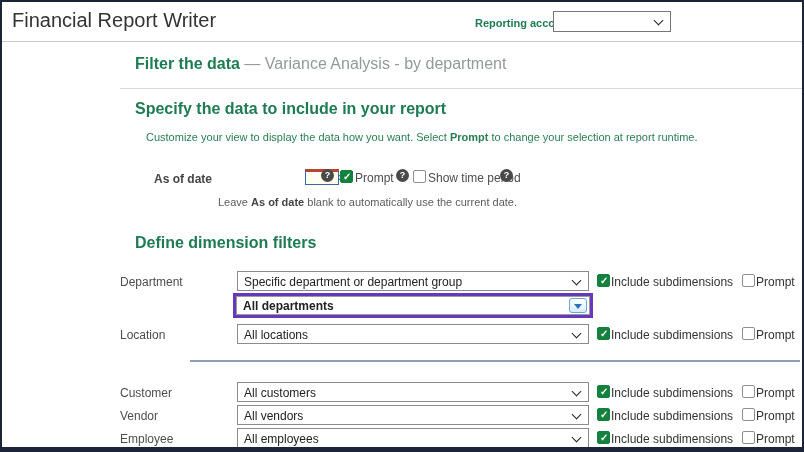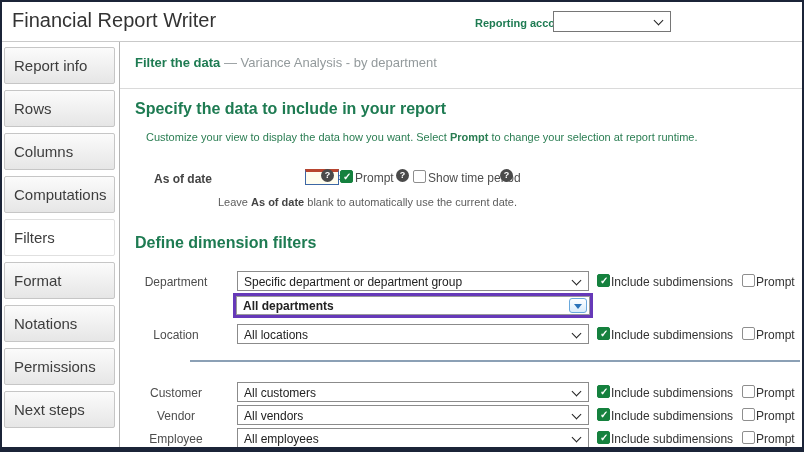--- a/index.html
+++ b/index.html
@@ -19,21 +19,21 @@
 
   
   .sidebar { position:absolute; left:0; top:40px; width:118px; height:405px; background:#fff;
              border-right:1px solid #b3b3b3; padding-top:5px; }
   .side-item { height:37px; margin:0 4px 6px 2px; border:1px solid #c6c6c6; border-radius:2px;
                background:linear-gradient(#fbfbfb,#e6e6e6); font-size:15px; color:#3d3d3d;
                line-height:35px; padding-left:9px; cursor:pointer; }
   .side-item.selected { background:#fff; border-color:#e0e0e0; }
 
   
-  .page-heading { position:absolute; left:133px; top:53px; font-size:13px; }
+  .page-heading { position:absolute; left:133px; top:53px; font-size:16px; }
   .page-heading .ph-strong { color:#1e7b52; font-weight:bold; }
   .page-heading .ph-grey { color:#939a9c; }
   .hr1 { position:absolute; left:118px; top:86px; width:682px; height:1px; background:#dadada; }
 
   .sec-heading { position:absolute; left:133px; font-size:16px; font-weight:bold; color:#1e7b52; }
   .subtext { position:absolute; left:144px; top:129px; font-size:11px; color:#2a7d52; }
   .subtext b { font-weight:bold; }
 
   .lbl { font-size:12px; color:#4d4d4d; }
   .asof-label { position:absolute; left:118px; top:170px; width:92px; text-align:right;
@@ -49,21 +49,21 @@
   .cb { position:absolute; width:13px; height:13px; background:#fff; border:1px solid #8e8e8e;
         border-radius:2px; cursor:pointer; }
   .cb.checked { background:#15813e; border-color:#15813e; }
   .cb.checked::after { content:"✓"; position:absolute; left:2px; top:0; color:#fff;
                        font-size:10px; font-weight:bold; line-height:12px; }
   .note { position:absolute; left:216px; top:194px; font-size:11px; color:#5d5d5d; }
   .note b { color:#444; }
 
   
   .frow { position:absolute; left:118px; width:682px; height:20px; }
-  .f-label { position:absolute; left:0; top:4px; width:112px; text-align:center; font-size:12px; color:#4d4d4d; }
+  .f-label { position:absolute; left:0; top:4px; width:112px; text-align:left; font-size:12px; color:#4d4d4d; }
   .select { position:absolute; left:117px; top:0; width:352px; height:20px; border:1px solid #8b8b8b;
             background:#fff; cursor:pointer; }
   .select-text { position:absolute; left:6px; top:3px; font-size:12px; color:#222; }
   .chev { position:absolute; right:8px; top:5px; width:7px; height:7px;
           border-right:1.6px solid #222; border-bottom:1.6px solid #222; transform:rotate(45deg); }
   .inc-cb { left:477px; top:3px; }
   .inc-label { position:absolute; left:491px; top:4px; font-size:12px; color:#333; }
   .pr-cb { left:622px; top:3px; }
   .pr-label { position:absolute; left:636px; top:4px; font-size:12px; color:#333; }
 
@@ -87,31 +87,20 @@
 
   <div class="header">
     <div class="app-title">Financial Report Writer</div>
     <div class="ra-label">Reporting accounts</div>
     <div class="ra-select">
       <span class="select-text"></span>
       <span class="chev"></span>
     </div>
   </div>
 
-  <div class="sidebar">
-    <div class="side-item">Report info</div>
-    <div class="side-item">Rows</div>
-    <div class="side-item">Columns</div>
-    <div class="side-item">Computations</div>
-    <div class="side-item selected">Filters</div>
-    <div class="side-item">Format</div>
-    <div class="side-item">Notations</div>
-    <div class="side-item">Permissions</div>
-    <div class="side-item">Next steps</div>
-  </div>
 
   <div class="page-heading">
     <span class="ph-strong">Filter the data</span>
     <span class="ph-grey">—</span>
     <span class="ph-grey">Variance Analysis - by department</span>
   </div>
   <div class="hr1"></div>
 
   <div class="sec-heading" style="top:98px;">Specify the data to include in your report</div>
   <div class="subtext"><span>Customize your view to display the data how you want. Select </span><b>Prompt</b><span> to change your selection at report runtime.</span></div>

